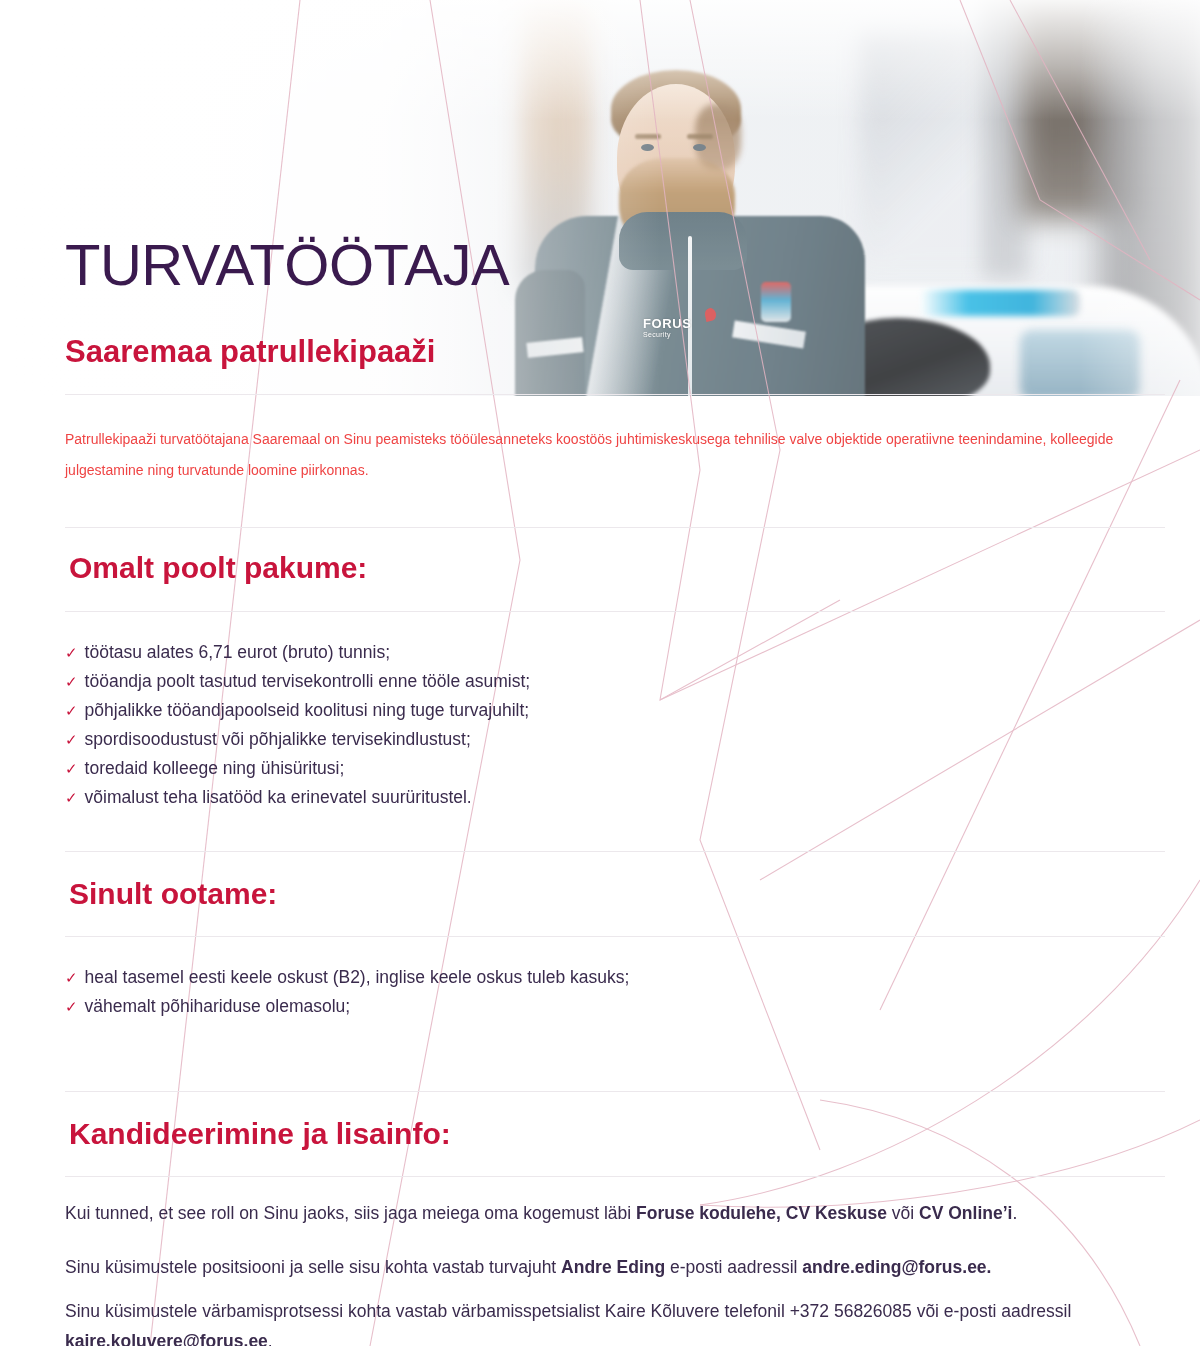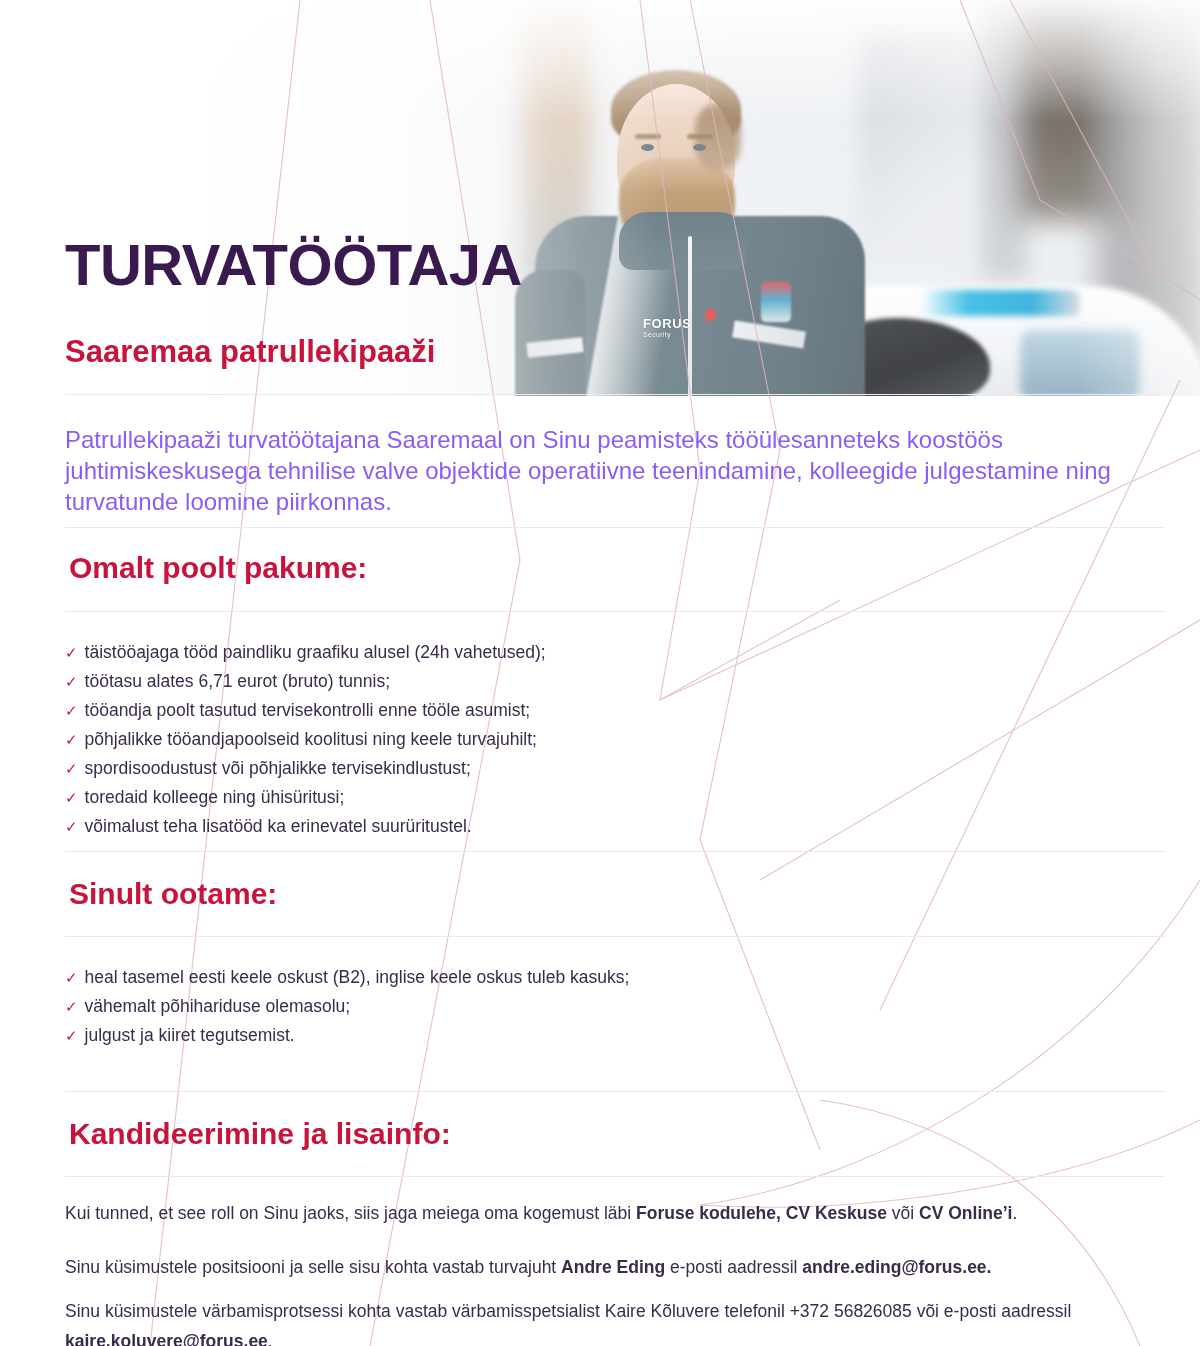--- a/index.html
+++ b/index.html
@@ -243,21 +243,21 @@
   .content {
     position:absolute;
     left:0; top:0;
     width:1200px;
   }
 
   .title {
     position:absolute;
     left: 65px; top: 236px;
     font-size: 58px;
-    font-weight: 700;
+    font-weight: 400;
     letter-spacing: -0.5px;
     color: #3a1a4e;
     line-height: 1;
     text-align: right;
   }
   .subtitle {
     position:absolute;
     left: 65px; top: 336px;
     font-size: 31px;
     font-weight: 700;
@@ -271,23 +271,23 @@
     left: 65px;
     width: 1100px;
     height: 1px;
     background: #ece8ec;
   }
 
   .intro {
     position:absolute;
     left: 65px; top: 424px;
     width: 1070px;
-    font-size: 24px;
+    font-size: 14px;
     line-height: 31px;
-    color: #8b5cf6;
+    color: #ef4444;
   }
 
   .section-h {
     position:absolute;
     left: 69px;
     font-size: 30px;
     font-weight: 700;
     color: #c8143c;
     line-height: 1;
   }
@@ -391,39 +391,37 @@
 
     <p class="intro">Patrullekipaaži turvatöötajana Saaremaal on Sinu peamisteks tööülesanneteks koostöös juhtimiskeskusega tehnilise valve objektide operatiivne teenindamine, kolleegide julgestamine ning turvatunde loomine piirkonnas.</p>
 
     <div class="rule" style="top:527px"></div>
 
     <h3 class="section-h" style="top:553px">Omalt poolt pakume:</h3>
 
     <div class="rule" style="top:611px"></div>
 
     <ul class="list" style="top:638px">
-      <li><span class="tick">✓</span><span>täistööajaga tööd paindliku graafiku alusel (24h vahetused);</span></li>
       <li><span class="tick">✓</span><span>töötasu alates 6,71 eurot (bruto) tunnis;</span></li>
       <li><span class="tick">✓</span><span>tööandja poolt tasutud tervisekontrolli enne tööle asumist;</span></li>
-      <li><span class="tick">✓</span><span>põhjalikke tööandjapoolseid koolitusi ning keele turvajuhilt;</span></li>
+      <li><span class="tick">✓</span><span>põhjalikke tööandjapoolseid koolitusi ning tuge turvajuhilt;</span></li>
       <li><span class="tick">✓</span><span>spordisoodustust või põhjalikke tervisekindlustust;</span></li>
       <li><span class="tick">✓</span><span>toredaid kolleege ning ühisüritusi;</span></li>
       <li><span class="tick">✓</span><span>võimalust teha lisatööd ka erinevatel suurüritustel.</span></li>
     </ul>
 
     <div class="rule" style="top:851px"></div>
 
     <h3 class="section-h" style="top:879px">Sinult ootame:</h3>
 
     <div class="rule" style="top:936px"></div>
 
     <ul class="list" style="top:963px">
       <li><span class="tick">✓</span><span>heal tasemel eesti keele oskust (B2), inglise keele oskus tuleb kasuks;</span></li>
       <li><span class="tick">✓</span><span>vähemalt põhihariduse olemasolu;</span></li>
-      <li><span class="tick">✓</span><span>julgust ja kiiret tegutsemist.</span></li>
     </ul>
 
     <div class="rule" style="top:1091px"></div>
 
     <h3 class="section-h" style="top:1119px">Kandideerimine ja lisainfo:</h3>
 
     <div class="rule" style="top:1176px"></div>
 
     <p class="para" style="top:1198px">
       <span>Kui tunned, et see roll on Sinu jaoks, siis jaga meiega oma kogemust läbi </span><b>Foruse kodulehe, CV Keskuse</b><span> või </span><b>CV Online’i</b><span>.</span>

